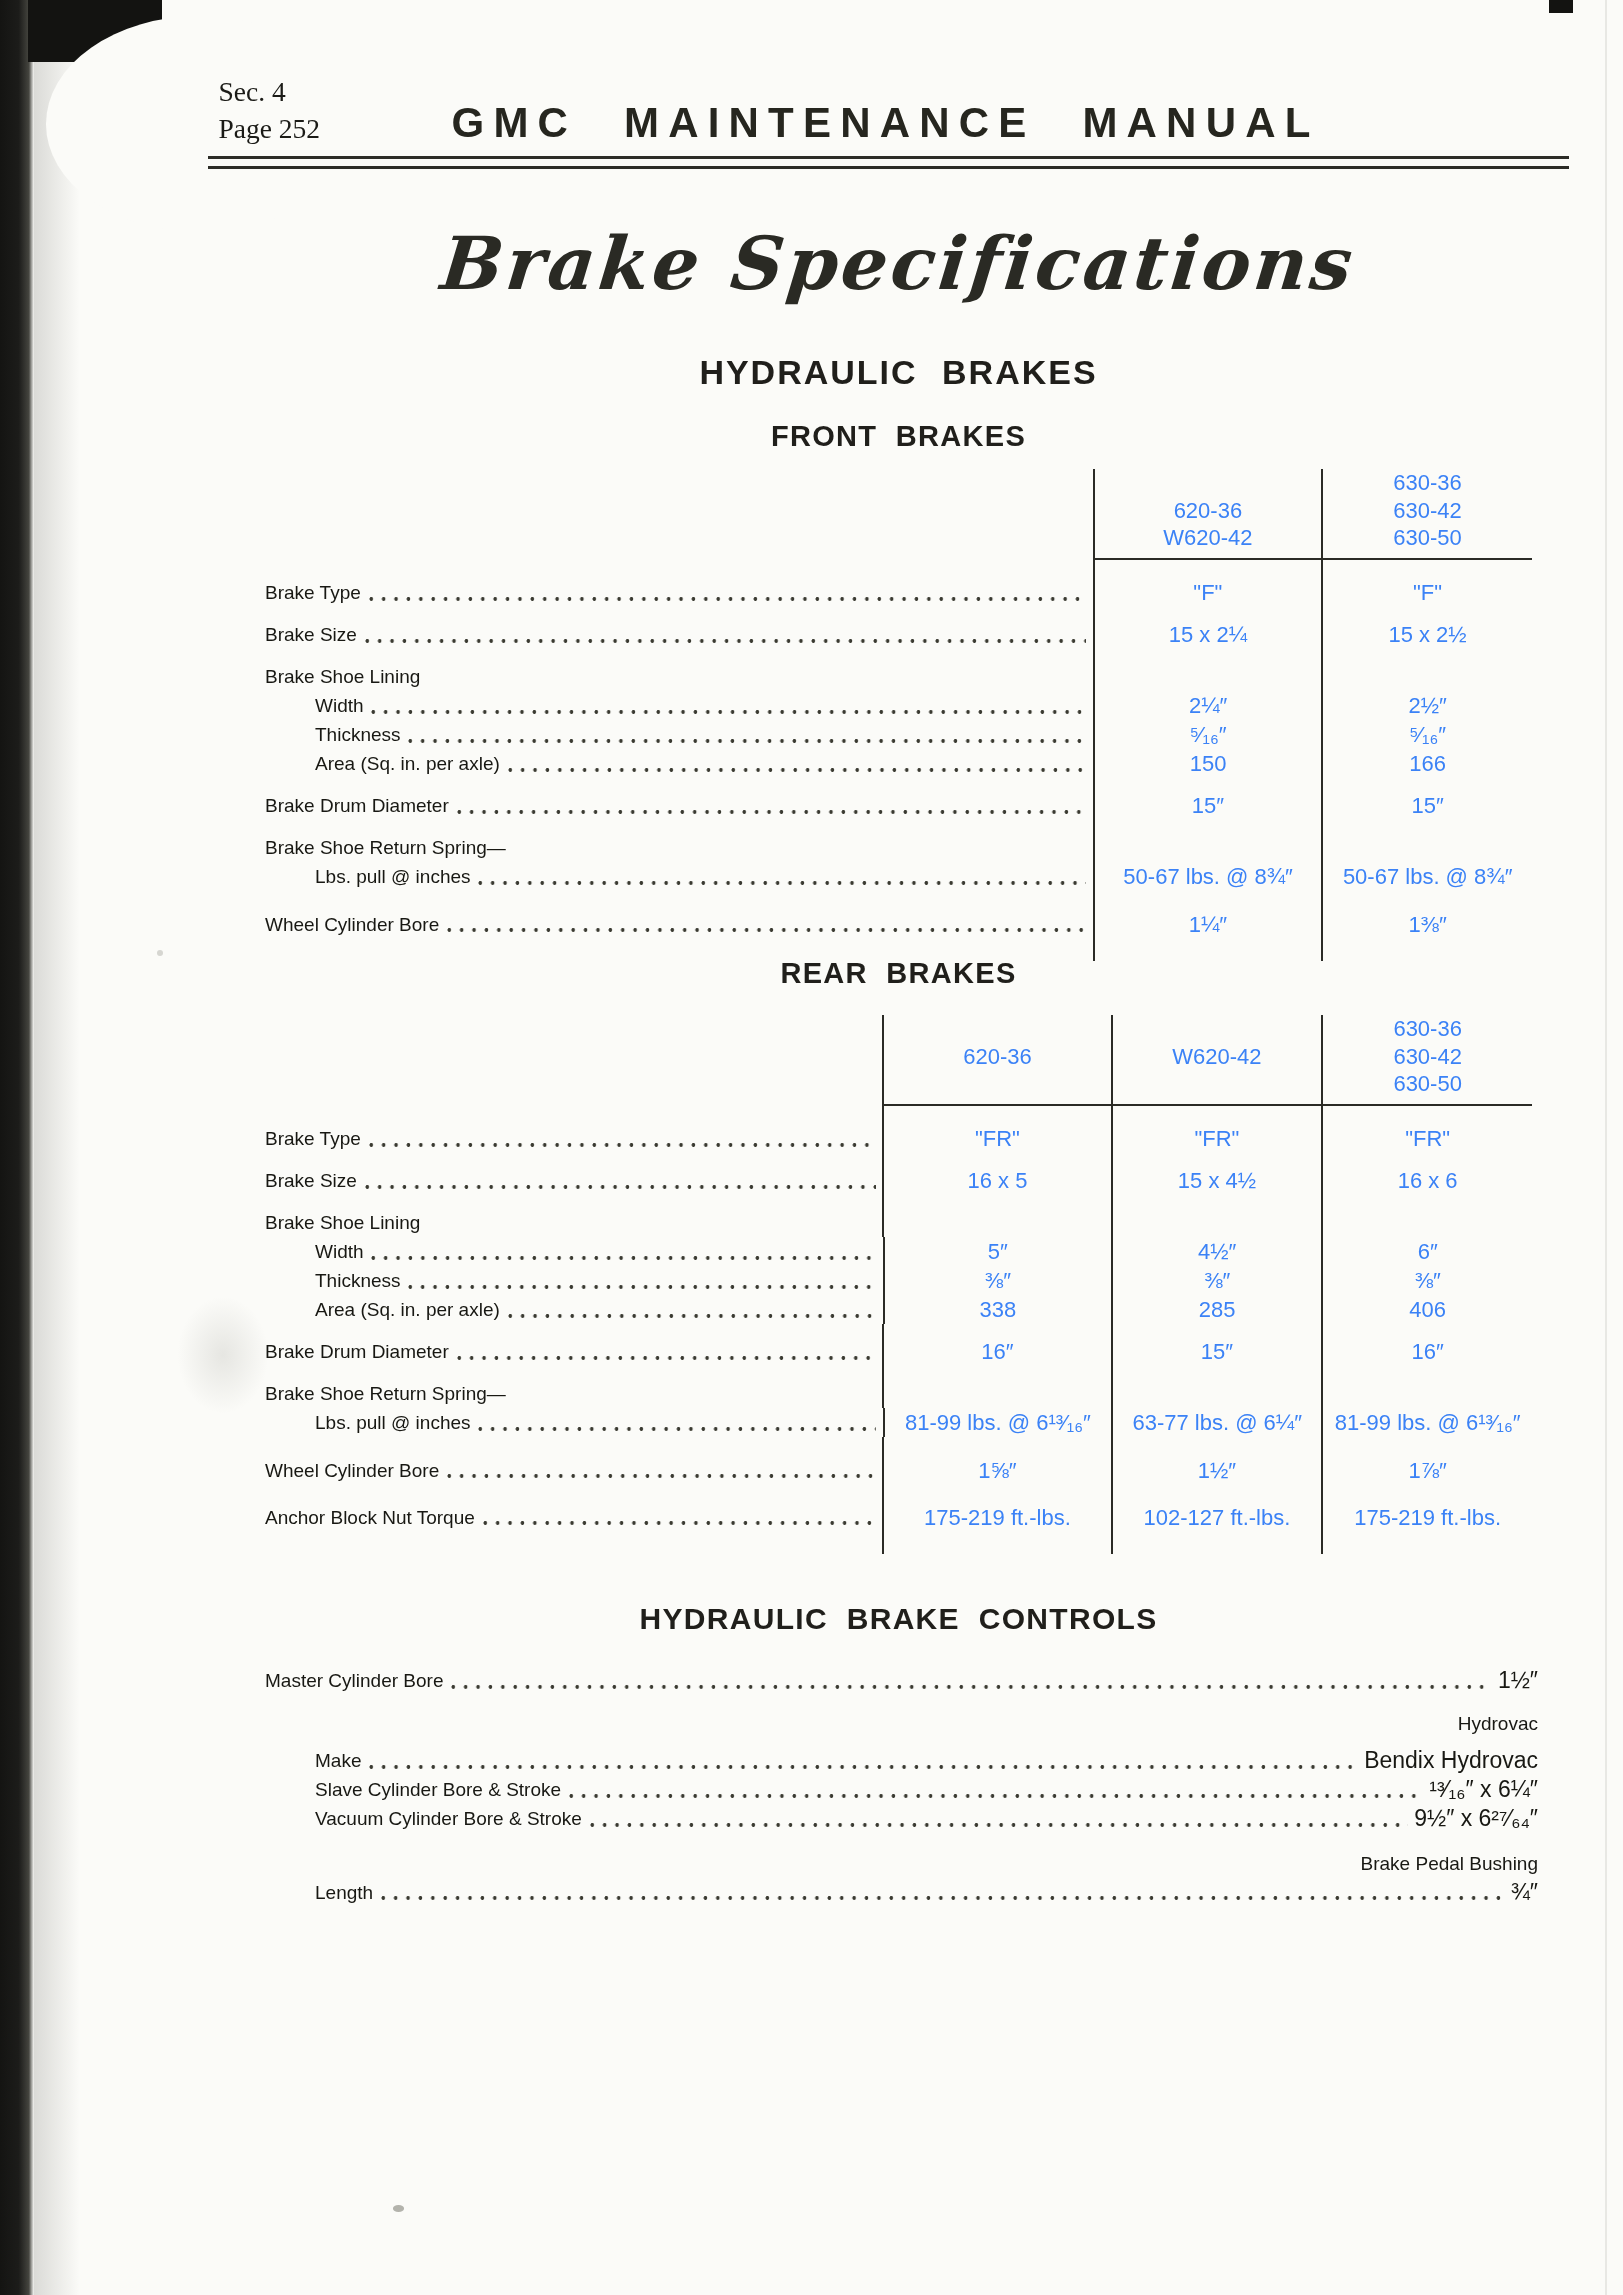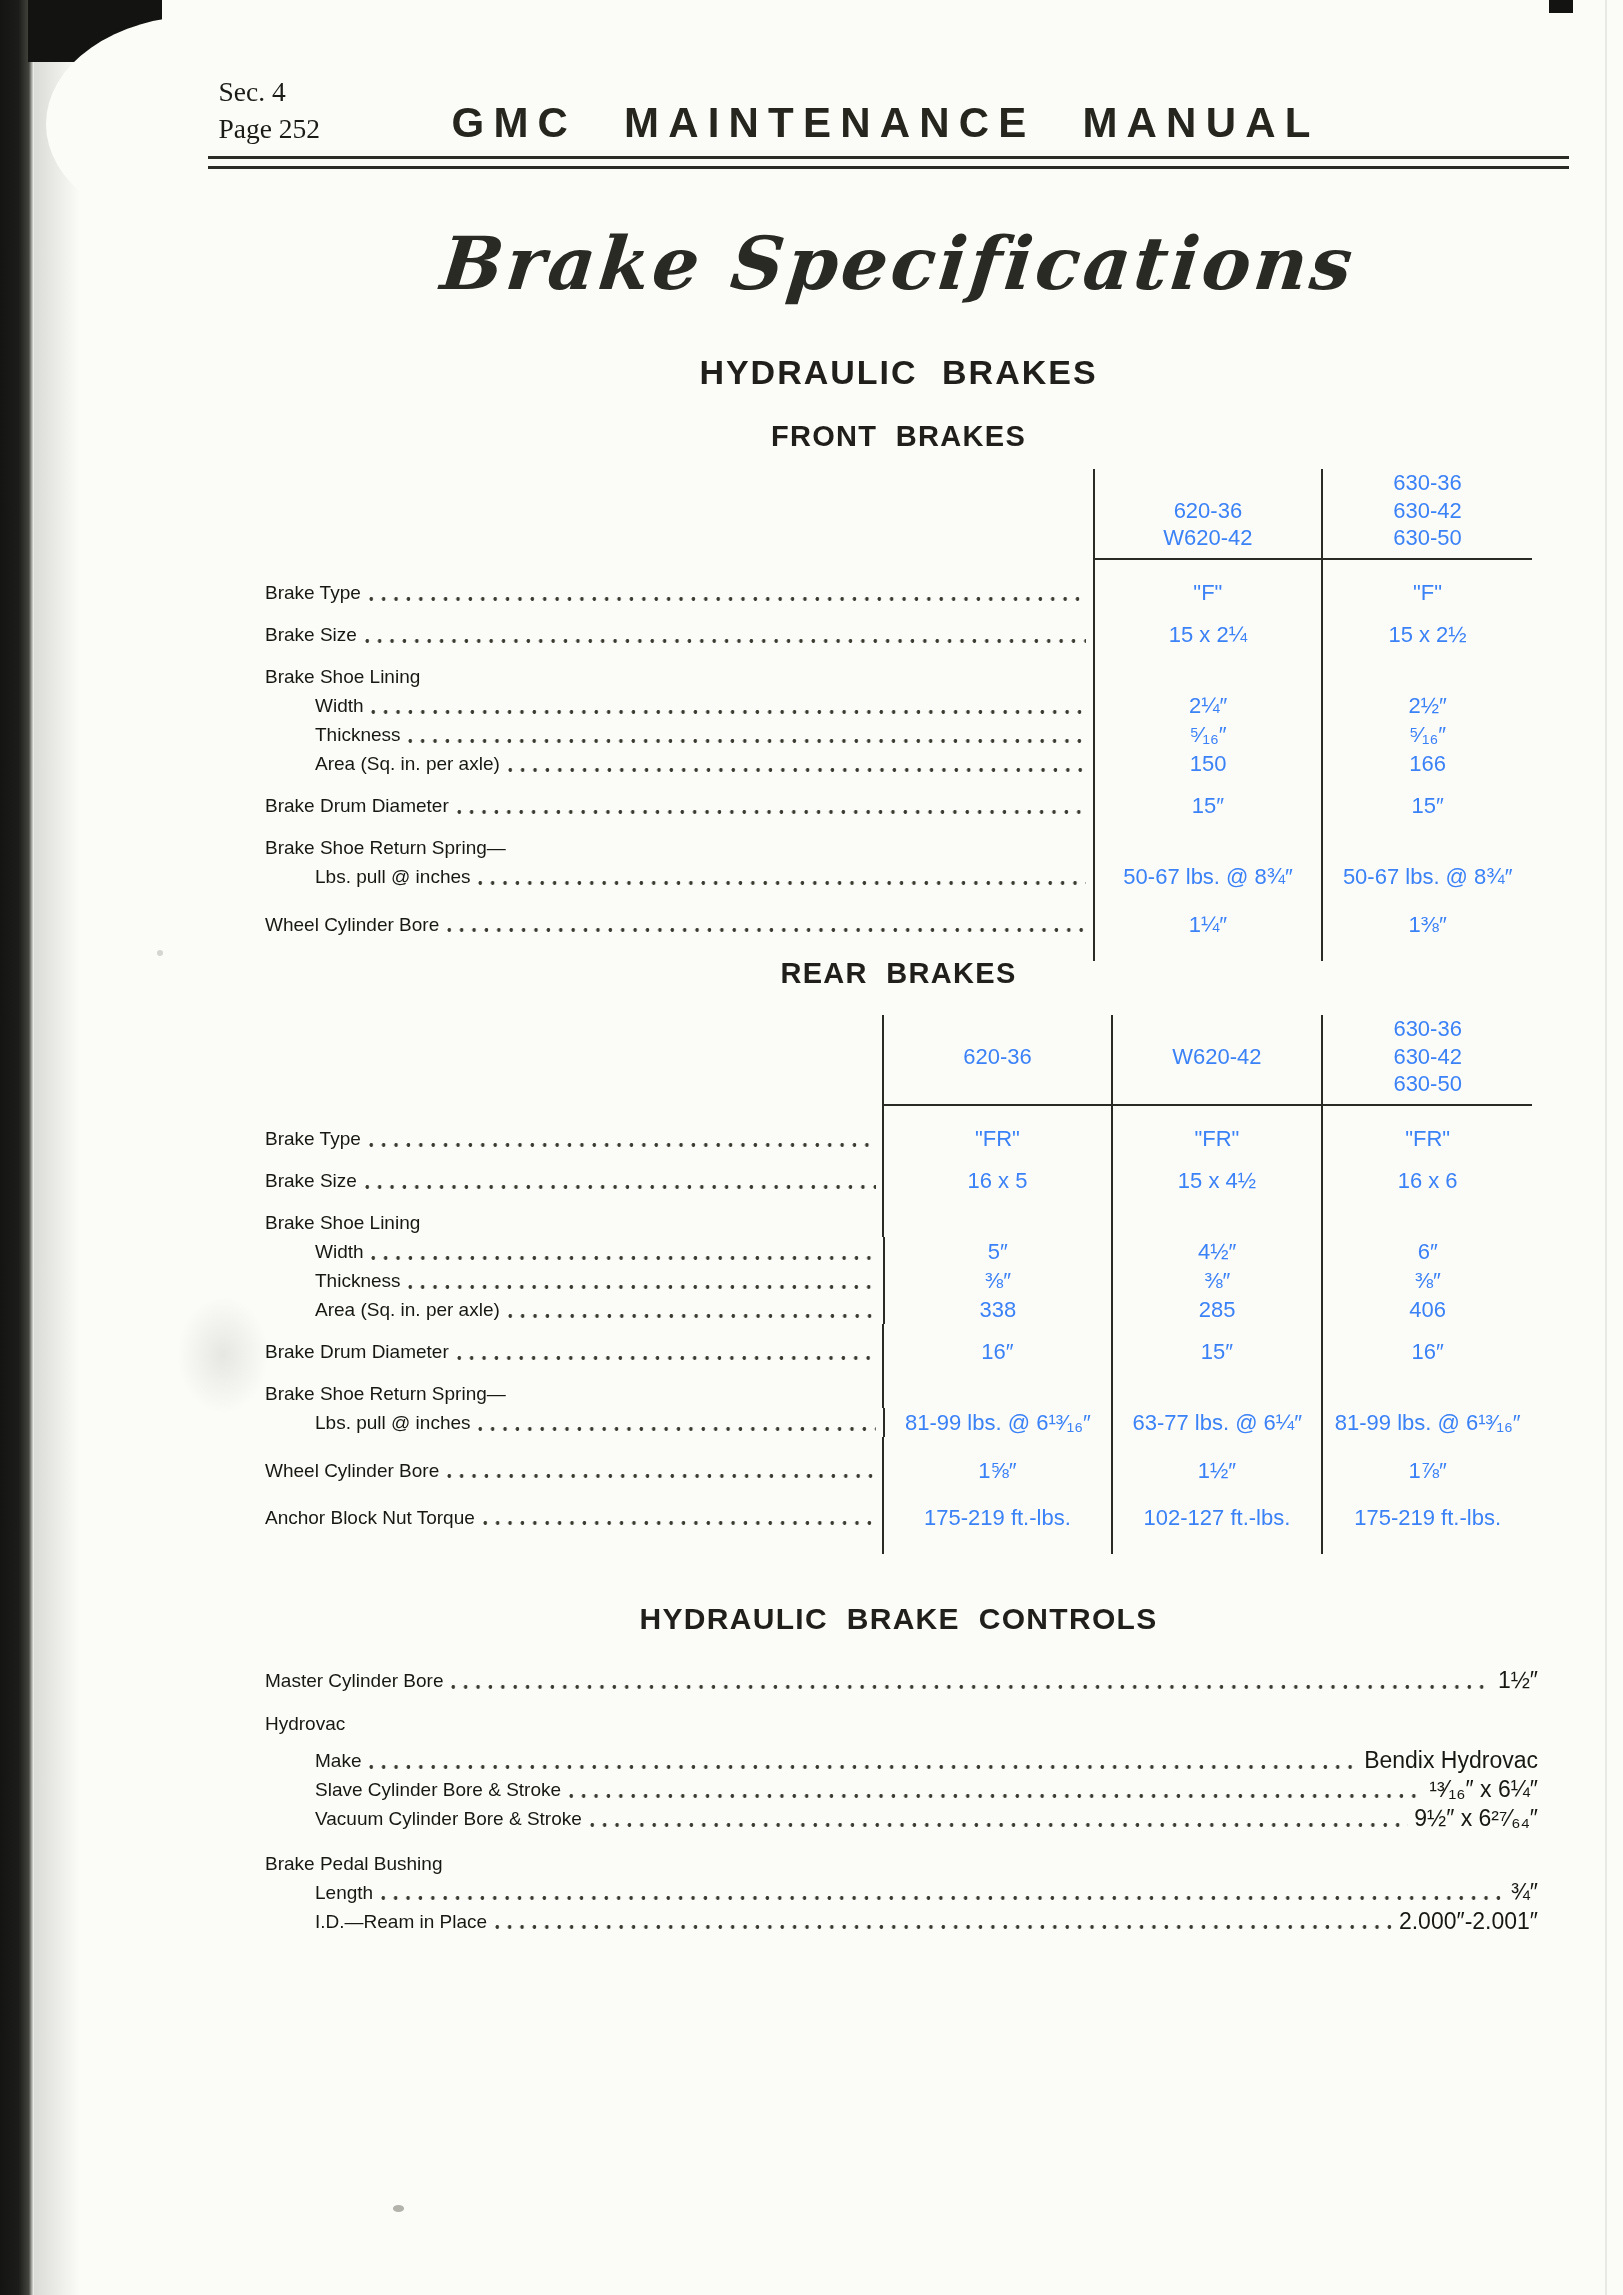--- a/index.html
+++ b/index.html
@@ -60,21 +60,21 @@
   .trow.g  > div { padding-top:13px; }
   .trow.g1 > div { padding-top:18.3px; }
   .trow.last > div { padding-bottom:22px; }
   .leader { flex:1 1 auto; min-width:15.7px; align-self:flex-end; height:7.9px;
     margin:0 6.5px 4.6px 7.9px;
     background-image:radial-gradient(circle at 2.3px 3.9px, #3a3a31 1.6px, rgba(0,0,0,0) 2.1px);
     background-size:12.4px 7.9px; background-repeat:repeat-x; }
 
   
   .controls { position:absolute; left:265px; top:1666px; width:1273px; }
-  .crow { display:flex; }
+  .crow { display:flex;justify-content:flex-end; }
   .crow.ind { padding-left:50px; }
   .crow.gA { padding-top:14.4px; } .crow.gB { padding-top:7.9px; } .crow.gC { padding-top:15.7px; }
   .crow .val { font-size:23px; line-height:29px; white-space:nowrap; color:#181813; }
 </style>
 </head>
 <body>
 
 <div class="page">
 
   <div class="edge-left"></div>
@@ -339,21 +339,16 @@
         <span class="val">9½″ x 6²⁷⁄₆₄″</span>
     </div>
     <div class="crow gC">
       <span class="lbl">Brake Pedal Bushing</span>
     </div>
     <div class="crow ind">
       <span class="lbl">Length</span>
         <span class="leader"></span>
         <span class="val">¾″</span>
     </div>
-    <div class="crow ind">
-      <span class="lbl">I.D.—Ream in Place</span>
-        <span class="leader"></span>
-        <span class="val">2.000″-2.001″</span>
-    </div>
   </section>
 
 </div>
 
 
 </body></html>

